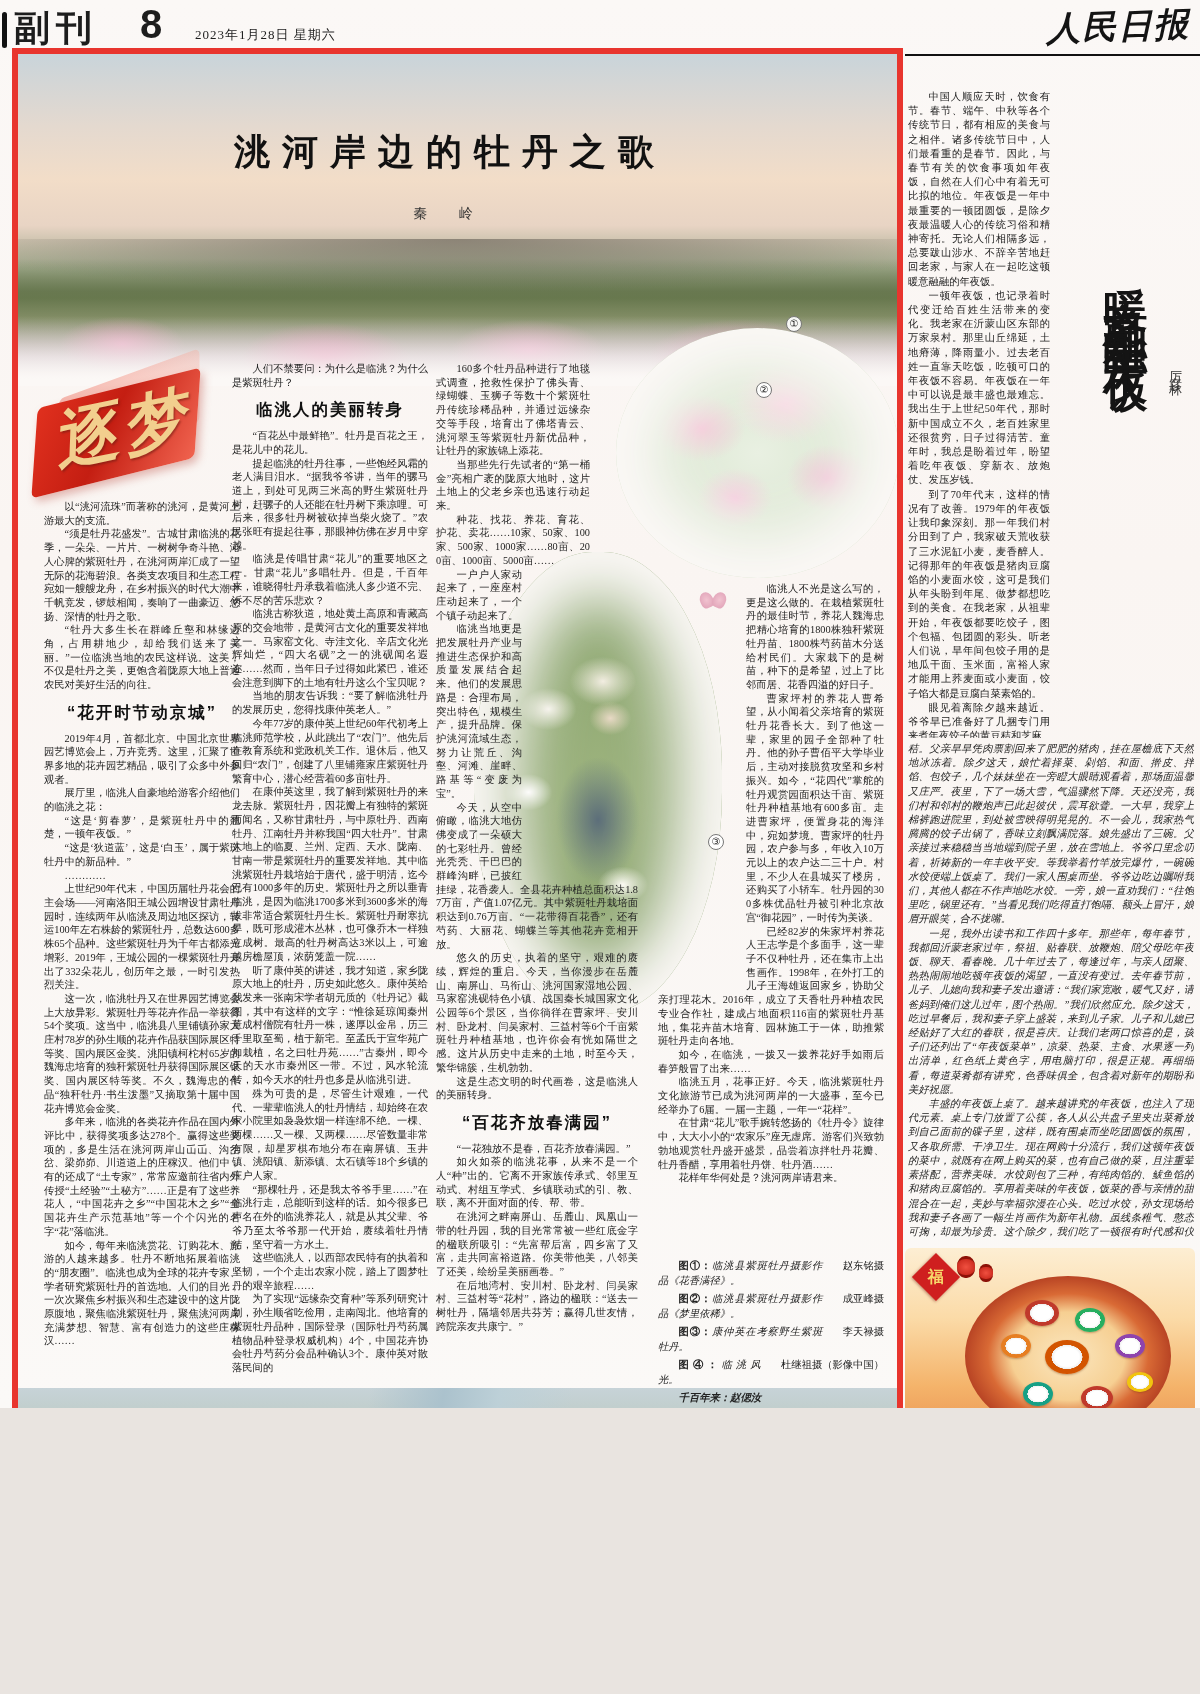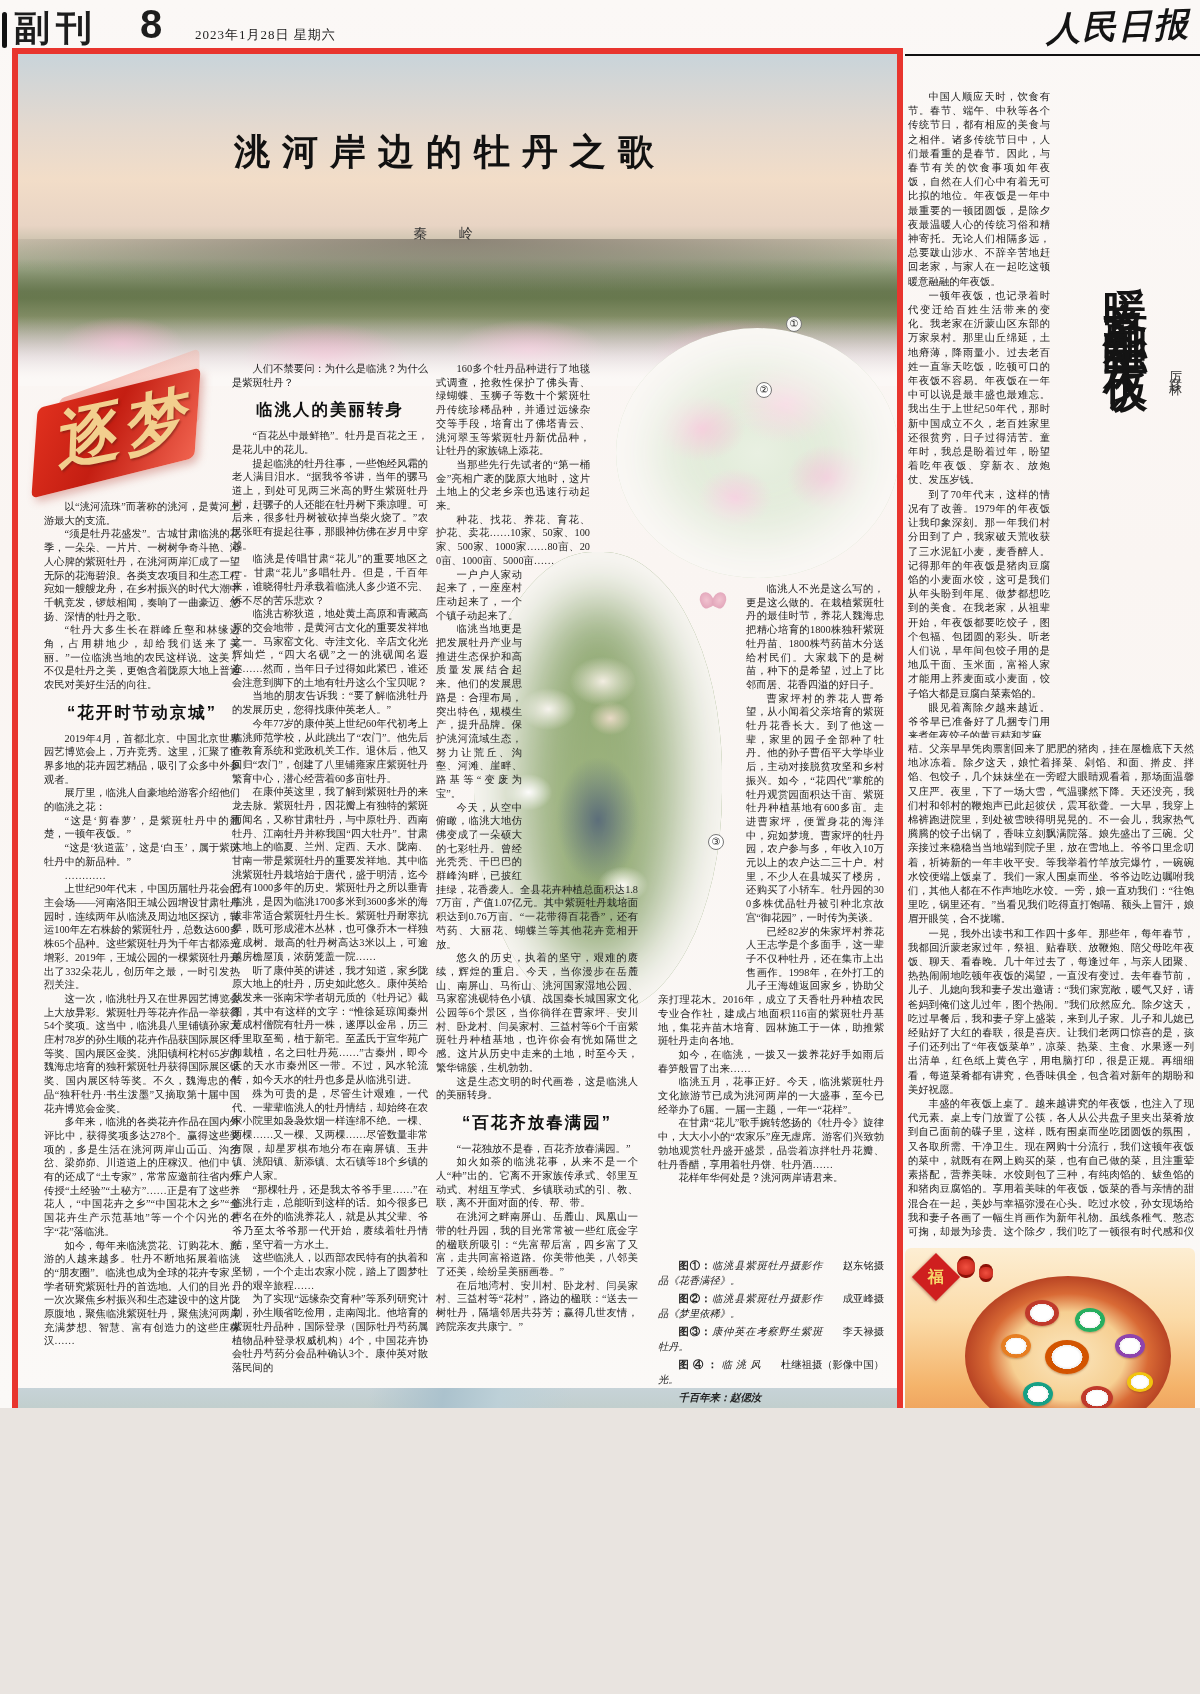--- a/index.html
+++ b/index.html
@@ -29,21 +29,21 @@
       linear-gradient(180deg, rgba(0,0,0,0) 62%, rgba(90,110,60,.55) 72%, rgba(120,140,80,.55) 80%, rgba(190,170,180,.3) 92%, rgba(255,255,255,0) 100%),
       linear-gradient(180deg,#c9d4da 0%, #e4d9cf 22%, #f2ddc8 38%, #e8d4c4 52%, #9aa487 66%, #6f7b5e 74%, #b9a9ad 88%, #f6eef0 100%);
   }
   .photo-top::before { content:""; position:absolute; left:0; right:0; top:56%; height:16%;
       background:radial-gradient(60% 100% at 50% 0%, rgba(84,78,70,.55), rgba(84,78,70,0)); }
   .photo-top::after { content:""; position:absolute; left:0; right:0; bottom:-2px; height:70px;
       background:linear-gradient(180deg, rgba(251,248,246,0), #fbf8f6 90%); }
   .headline { position:absolute; left:120px; top:108px; width:660px; text-align:center;
       font-size:36px; font-weight:bold; letter-spacing:12px; color:#111; z-index:5;margin-top:20px; }
   .byline  { position:absolute; left:120px; top:205px; width:660px; text-align:center;
-      font-size:14px; letter-spacing:14px; color:#333; z-index:5;margin-top:20px; }
+      font-size:14px; letter-spacing:14px; color:#333; z-index:5; }
   
   .zhumeng { position:absolute; left:24px; top:368px; width:178px; height:138px; z-index:6; }
   .zm-ribbon { position:absolute; left:8px; top:22px; width:168px; height:86px;
       background:linear-gradient(115deg,#e0301e 0%, #c41e12 45%, #f0634f 100%);
       transform:rotate(-14deg) skewX(-18deg); border-radius:6px; box-shadow:4px 5px 8px rgba(180,60,50,.35); }
   .zm-ribbon2 { position:absolute; left:30px; top:8px; width:150px; height:70px;
       background:linear-gradient(115deg,rgba(240,130,115,.55), rgba(250,190,175,.35));
       transform:rotate(-20deg) skewX(-20deg); border-radius:6px; }
   .zm-text { position:absolute; left:18px; top:18px; width:160px; text-align:center;
       font-size:64px; font-weight:bold; font-style:italic; color:#f2cf8e;
@@ -114,21 +114,21 @@
   }
   
   .essay-colA { position:absolute; left:908px; top:90px; width:142px; height:648px; overflow:hidden;
       font-size:10.3px; line-height:14.2px; text-align:justify; word-break:break-all; color:#222; }
   .essay-colA p, .essay-wide p { text-indent:2em; margin:0; }
   .essay-title { position:absolute; left:1096px; top:252px; height:470px; writing-mode:vertical-rl;
       text-orientation:upright; font-size:44px; font-weight:bold; letter-spacing:14px; color:#141414; }
   .essay-author { position:absolute; left:1166px; top:360px; writing-mode:vertical-rl; text-orientation:upright;
       font-size:13px; letter-spacing:6px; color:#333; }
   .essay-wide { position:absolute; left:908px; top:742px; width:286px; height:498px; overflow:hidden;
-      font-size:10.3px; line-height:14.2px; text-align:justify; word-break:break-all; color:#222; }
+      font-size:10.3px; line-height:14.2px; text-align:justify; word-break:break-all; color:#222;font-style:italic; }
   
   .illus { position:absolute; left:905px; top:1248px; width:290px; height:198px; border-radius:6px; overflow:hidden;
       background:linear-gradient(180deg,#fdeed3 0%, #fbdba8 35%, #f4b36a 70%, #e98f4e 100%); z-index:3; }
   .illus .table { position:absolute; left:60px; top:28px; width:206px; height:160px; border-radius:50%;
       background:radial-gradient(closest-side,#fbe7c0 0%, #f6cf92 55%, #d96a35 78%, #b84424 100%); }
   .plate { position:absolute; border-radius:50%; background:radial-gradient(closest-side,#fff 55%, #eee 70%, var(--food,#d55) 71%, var(--food,#d55) 100%); box-shadow:0 1px 2px rgba(120,60,20,.4); }
   .fu { position:absolute; left:14px; top:12px; width:34px; height:34px; background:#cf1f1f; transform:rotate(45deg);
       box-shadow:0 1px 3px rgba(120,20,10,.5); }
   .fu span { position:absolute; left:0; top:7px; width:34px; text-align:center; transform:rotate(-45deg);
       color:#f7d96b; font-size:16px; font-weight:bold; }

